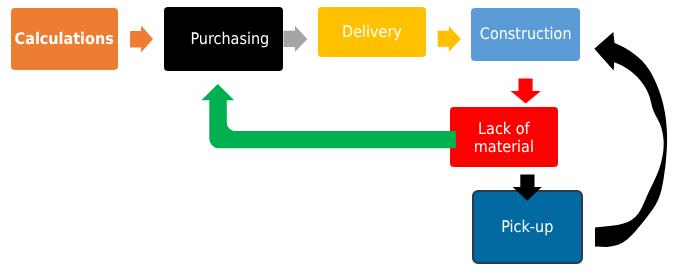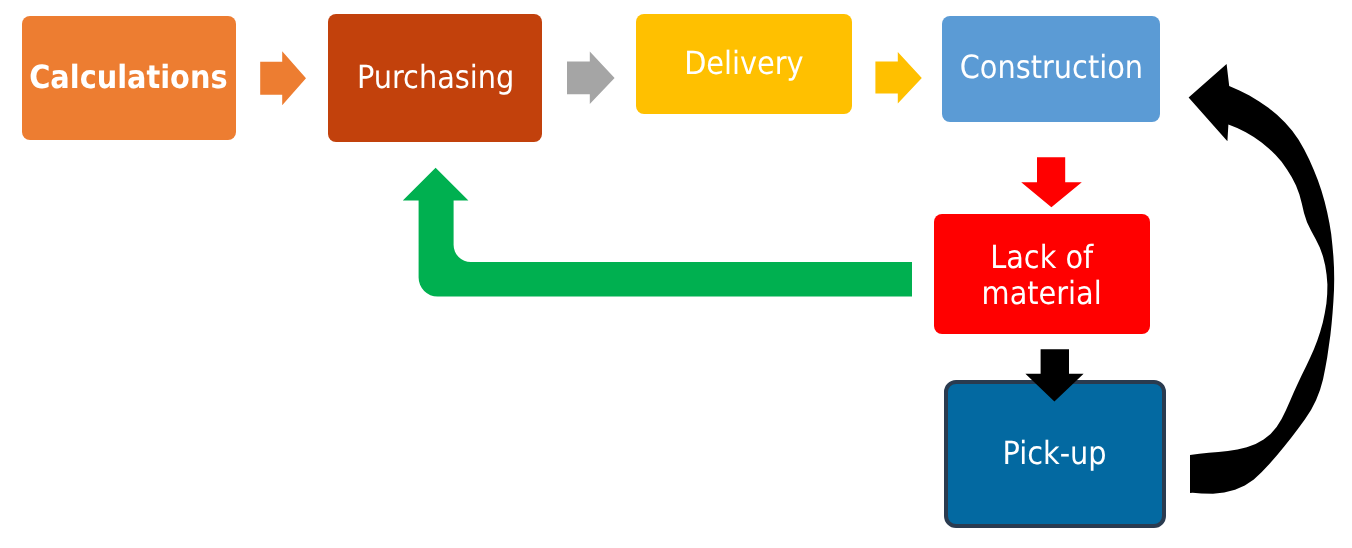--- a/index.html
+++ b/index.html
@@ -14,30 +14,30 @@
   svg{display:block;overflow:visible;}
 </style>
 </head>
 <body>
 
 <div id="stage">
 
   <div class="node" id="n0" style="left: 10.8px; top: 7.8px; width: 106.8px; height: 62.7px; background: rgb(237, 125, 49); color: rgb(255, 255, 255); font-weight: bold;">
     <span>Calculations</span>
   </div>
-  <div class="node" id="n1" style="left: 164.2px; top: 7.2px; width: 107.3px; height: 63.7px; background: #c2410c; color: rgb(255, 255, 255);">
+  <div class="node" id="n1" style="left: 164.2px; top: 7.2px; width: 107.3px; height: 63.7px; background: #000000; color: rgb(255, 255, 255); padding-left: 12px;">
     <span>Purchasing</span>
   </div>
   <div class="node" id="n2" style="left: 317.7px; top: 7.3px; width: 108.5px; height: 50px; background: rgb(255, 192, 0); color: rgb(255, 255, 255);">
     <span>Delivery</span>
   </div>
   <div class="node" id="n3" style="left: 471.4px; top: 7.7px; width: 108.6px; height: 53px; background: rgb(91, 155, 213); color: rgb(255, 255, 255);">
     <span>Construction</span>
   </div>
-  <div class="node" id="n4" style="left: 467px; top: 106.6px; width: 107.7px; height: 60.4px; background: rgb(255, 0, 0); color: rgb(255, 255, 255);">
+  <div class="node" id="n4" style="left: 450px; top: 106.6px; width: 107.7px; height: 60.4px; background: rgb(255, 0, 0); color: rgb(255, 255, 255);">
     <span style="white-space: pre-line; position: relative; top: 1px;">Lack of
 material</span>
   </div>
   <div class="node" id="n5" style="left: 472px; top: 190px; width: 110.6px; height: 74px; background: #0369a1; color: rgb(255, 255, 255); border: 2px solid rgb(42, 59, 80); box-sizing: border-box; border-radius: 6px;">
     <span>Pick-up</span>
   </div>
 
   <svg class="arrow" id="svgall" style="left:0;top:0" width="676" height="274" viewBox="0 0 676 274">
     <path id="c0" d="M130.1 30.9 L141.1 30.9 L141.1 25.6 L153.0 39.1 L141.1 52.6 L141.1 47.4 L130.1 47.4 Z" fill="#ED7D31"></path>
     <path id="c1" d="M283.5 30.7 L294.9 30.7 L294.9 25.7 L307.3 39.0 L294.9 52.0 L294.9 47.1 L283.5 47.1 Z" fill="#A5A5A5"></path>

